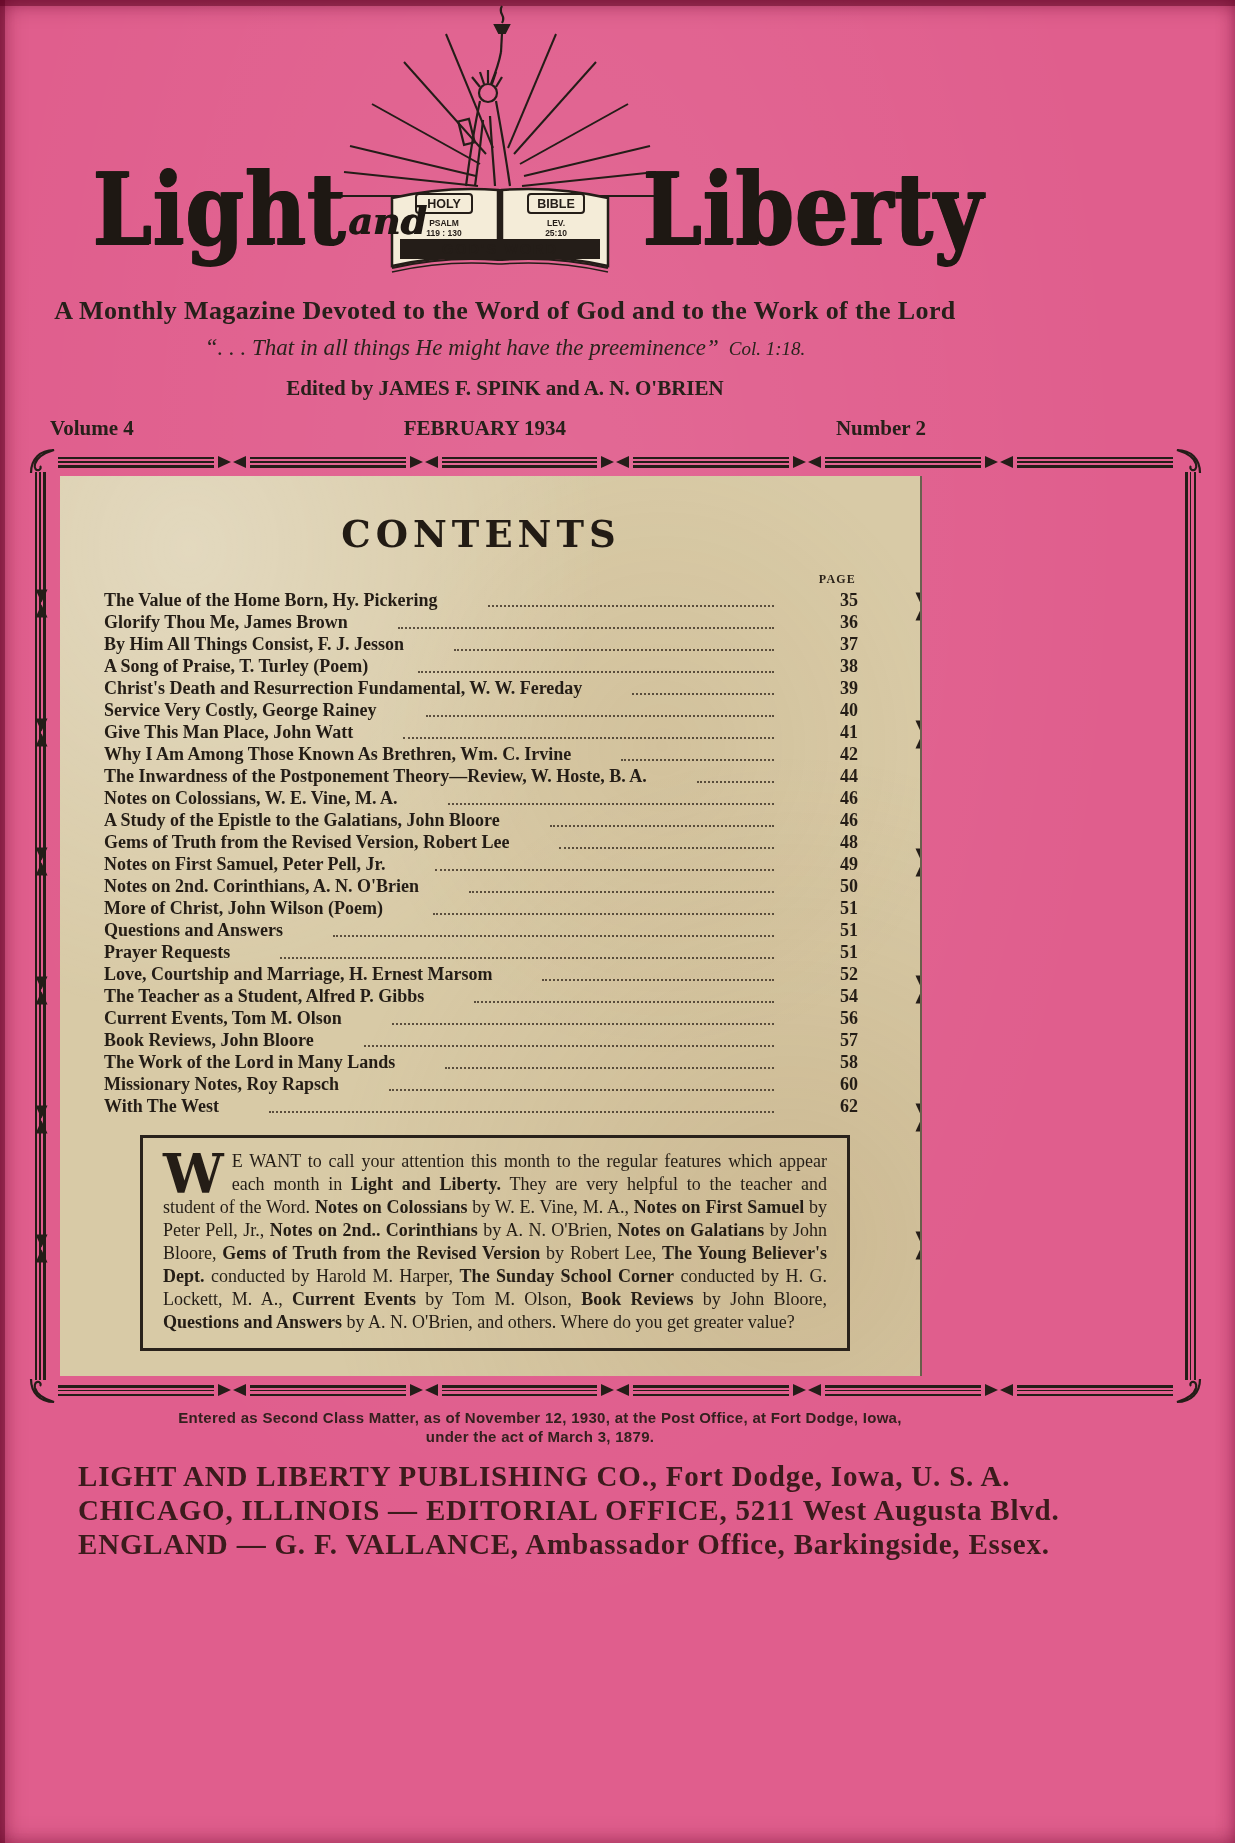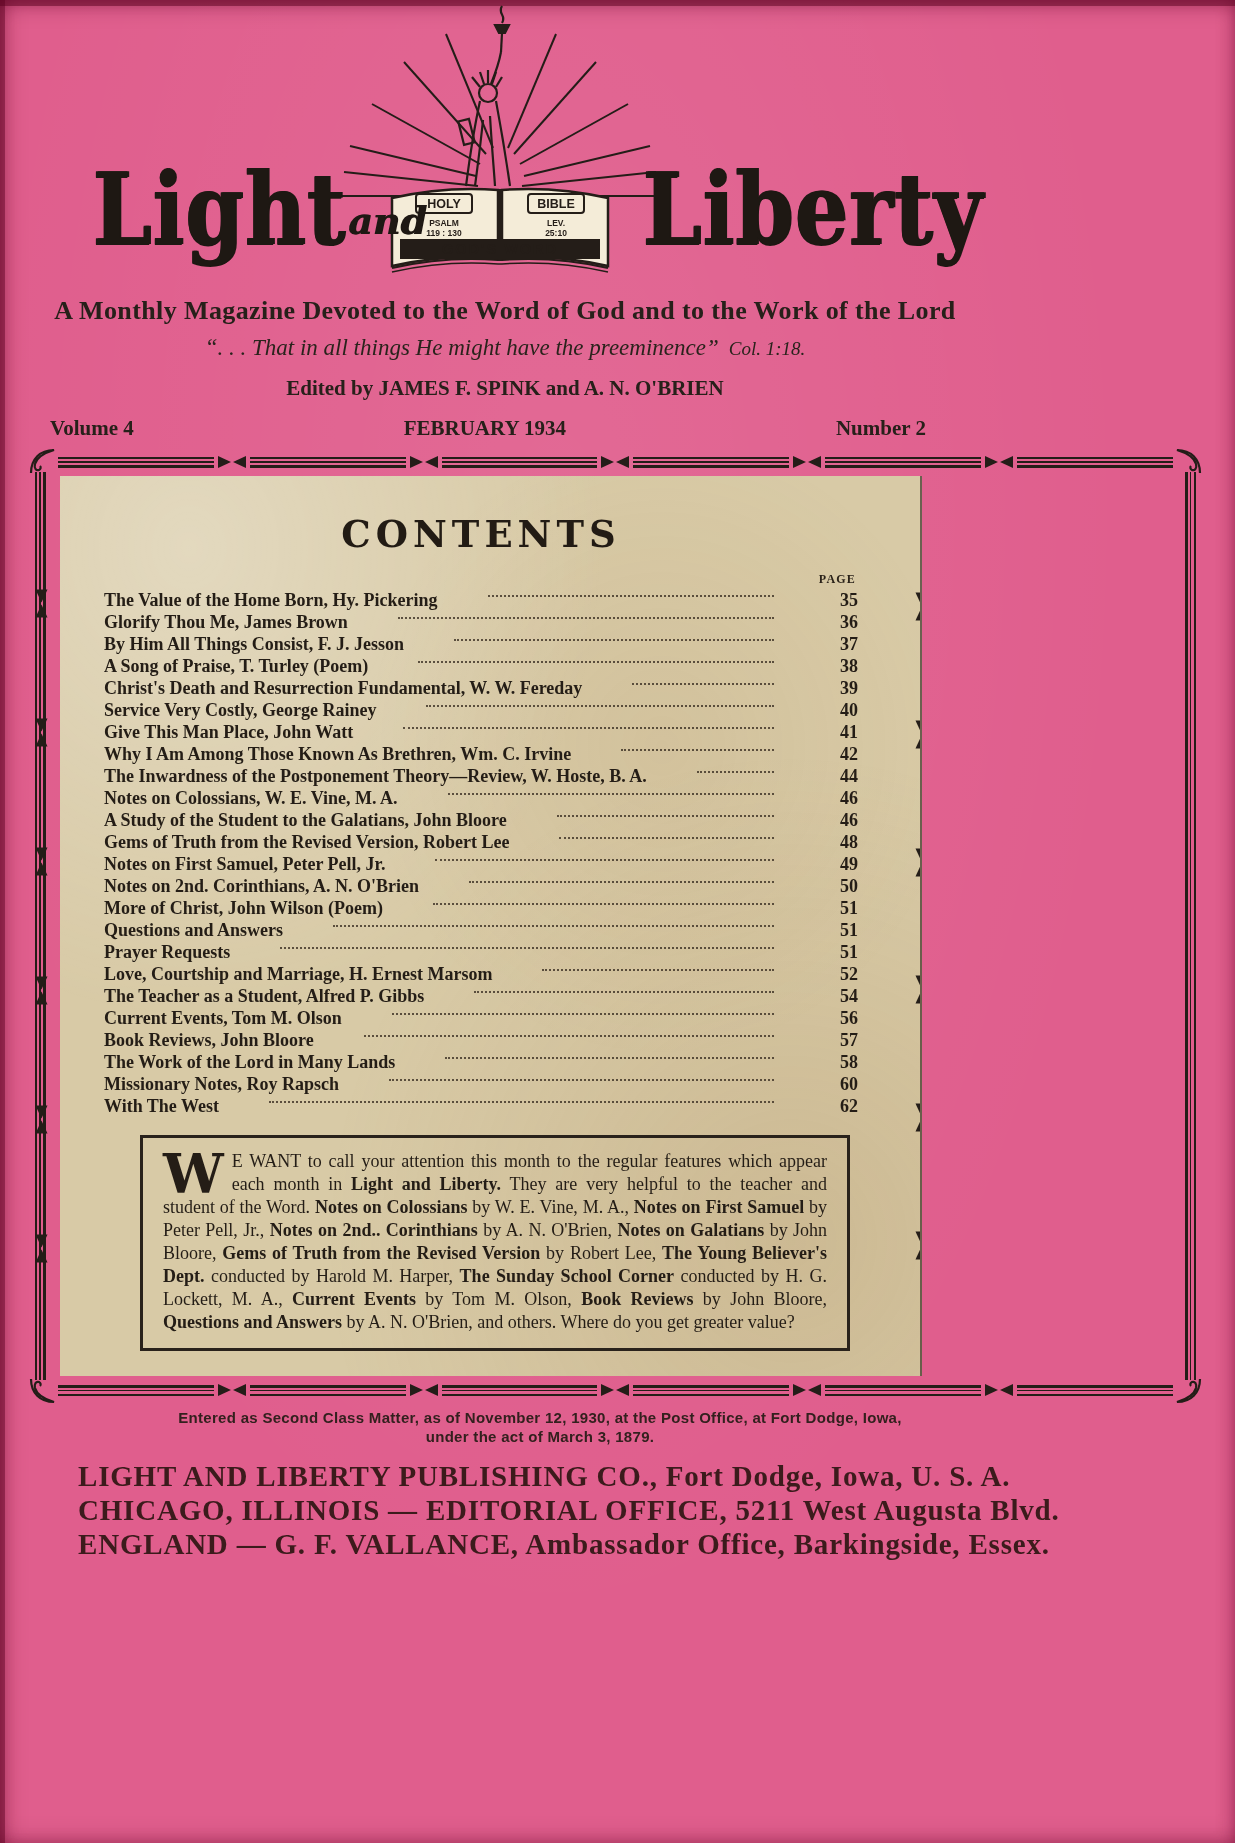--- a/index.html
+++ b/index.html
@@ -63,21 +63,21 @@
     background:
       radial-gradient(ellipse at 15% 8%, rgba(255,255,255,.28), transparent 40%),
       radial-gradient(ellipse at 85% 85%, rgba(150,110,60,.18), transparent 45%),
       radial-gradient(ellipse at 70% 30%, rgba(160,120,70,.10), transparent 35%),
       #d8caa6;}
   .panel .v-orn.panel-right{right:-16px;}
   .contents-heading{text-align:center;font-family:"DejaVu Serif",serif;font-weight:bold;font-size:37px;
     letter-spacing:5px;margin:16px;color:#221b14;}
   .page-label{text-align:right;font-family:Liberation Serif, serif;font-weight:bold;font-size:12px;
     letter-spacing:1.2px;margin:1px 2px 2px 0;color:#2a2219;}
-  .entry{display:flex;align-items:center;font-size:18px;font-weight:bold;line-height:22px;color:#241d16;gap:44px;}
+  .entry{display:flex;align-items:flex-end;font-size:18px;font-weight:bold;line-height:22px;color:#241d16;gap:44px;}
   .entry-title{white-space:nowrap;}
   .entry-dots{flex:1;margin:0 6px;border-bottom:2px dotted rgba(55,44,32,.78);transform:translateY(-4px);min-width:16px;}
   .entry-page{width:34px;text-align:right;}
   .notice-box{margin:18px 8px 0 36px;border:3px solid #29221b;padding:12px 20px 14px;
     font-size:18px;line-height:23px;text-align:justify;color:#241d16;}
   .notice-box .b{font-weight:bold;}
   .drop-cap{float:left;font-family:"DejaVu Serif",serif;font-weight:bold;font-size:54px;line-height:42px;
     margin:3px 8px 0 0;color:#241d16;}
 
   
@@ -272,21 +272,21 @@
     <span class="entry-page">44</span>
   </div>
 
   <div class="entry">
     <span class="entry-title">Notes on Colossians, W. E. Vine, M. A.</span>
     <span class="entry-dots"></span>
     <span class="entry-page">46</span>
   </div>
 
   <div class="entry">
-    <span class="entry-title">A Study of the Student to the Galatians, John Bloore</span>
+    <span class="entry-title">A Study of the Epistle to the Galatians, John Bloore</span>
     <span class="entry-dots"></span>
     <span class="entry-page">46</span>
   </div>
 
   <div class="entry">
     <span class="entry-title">Gems of Truth from the Revised Version, Robert Lee</span>
     <span class="entry-dots"></span>
     <span class="entry-page">48</span>
   </div>
 

